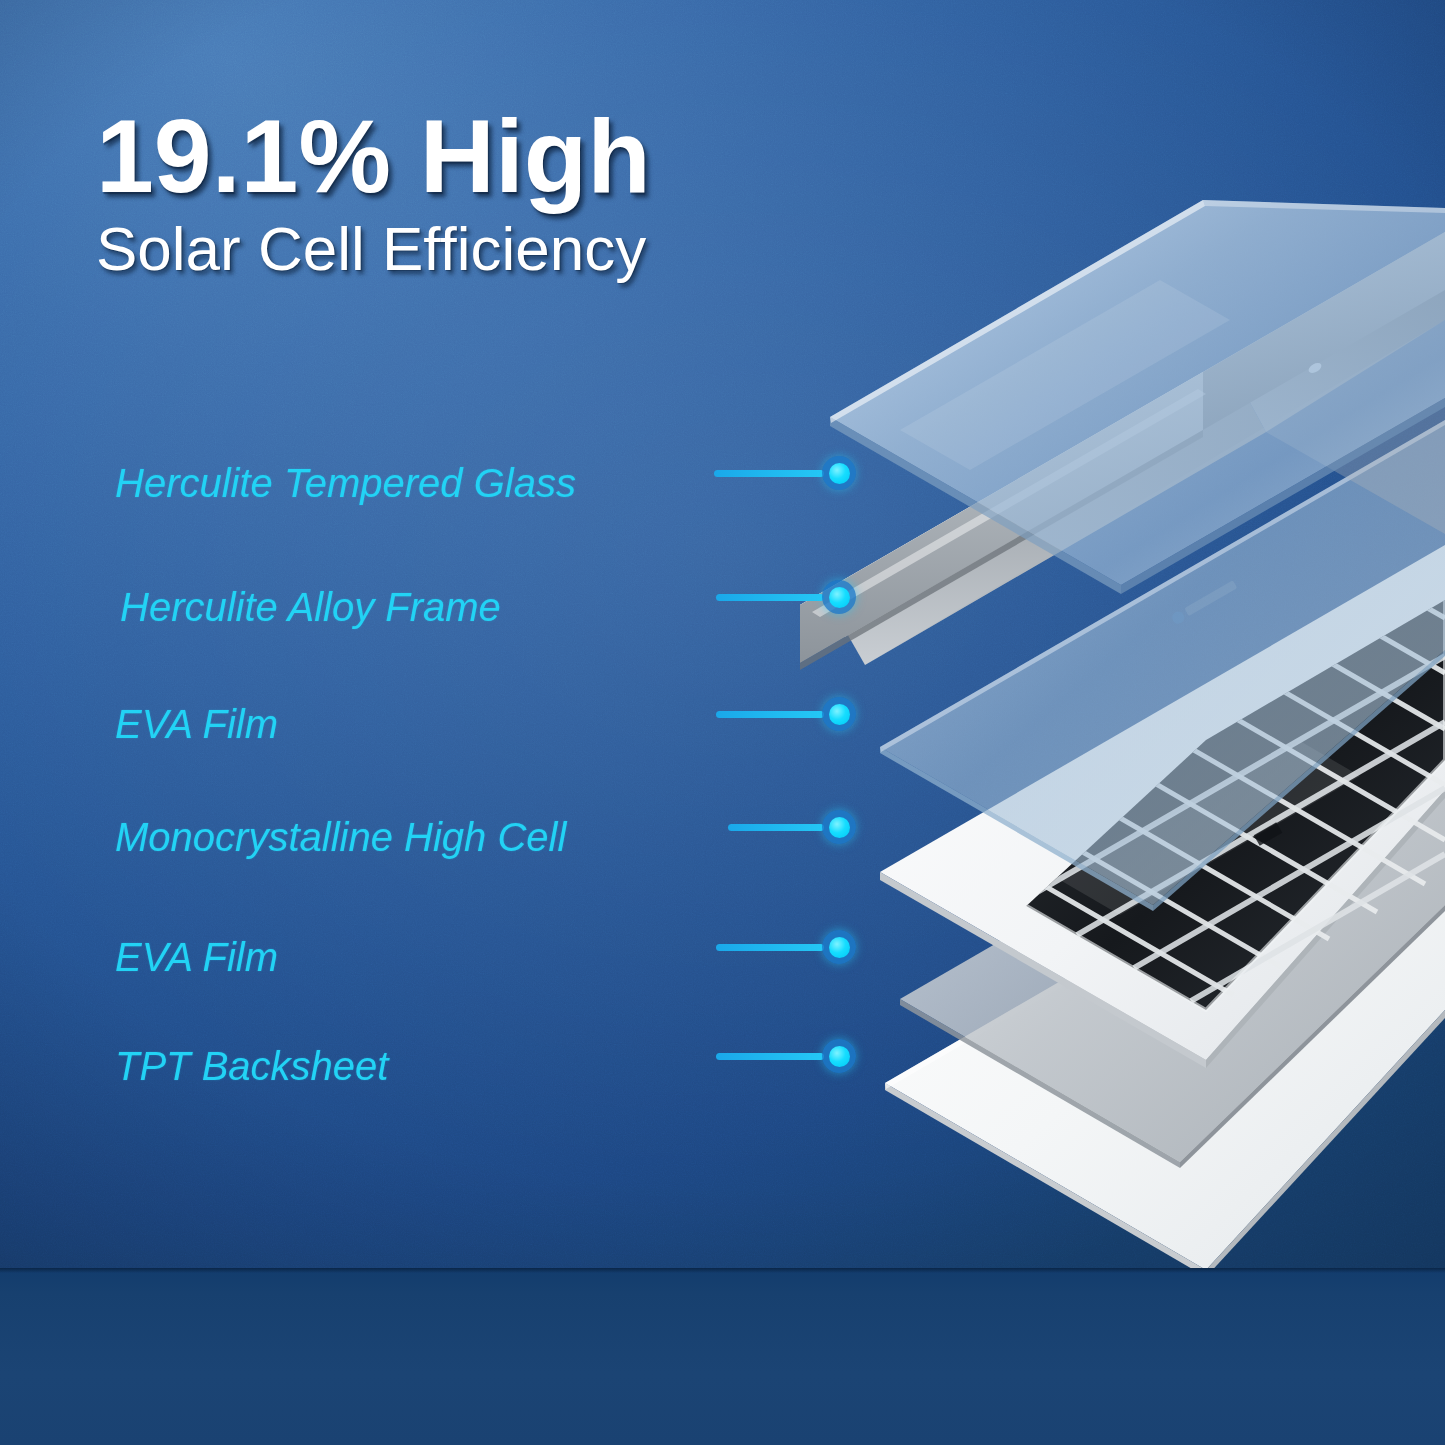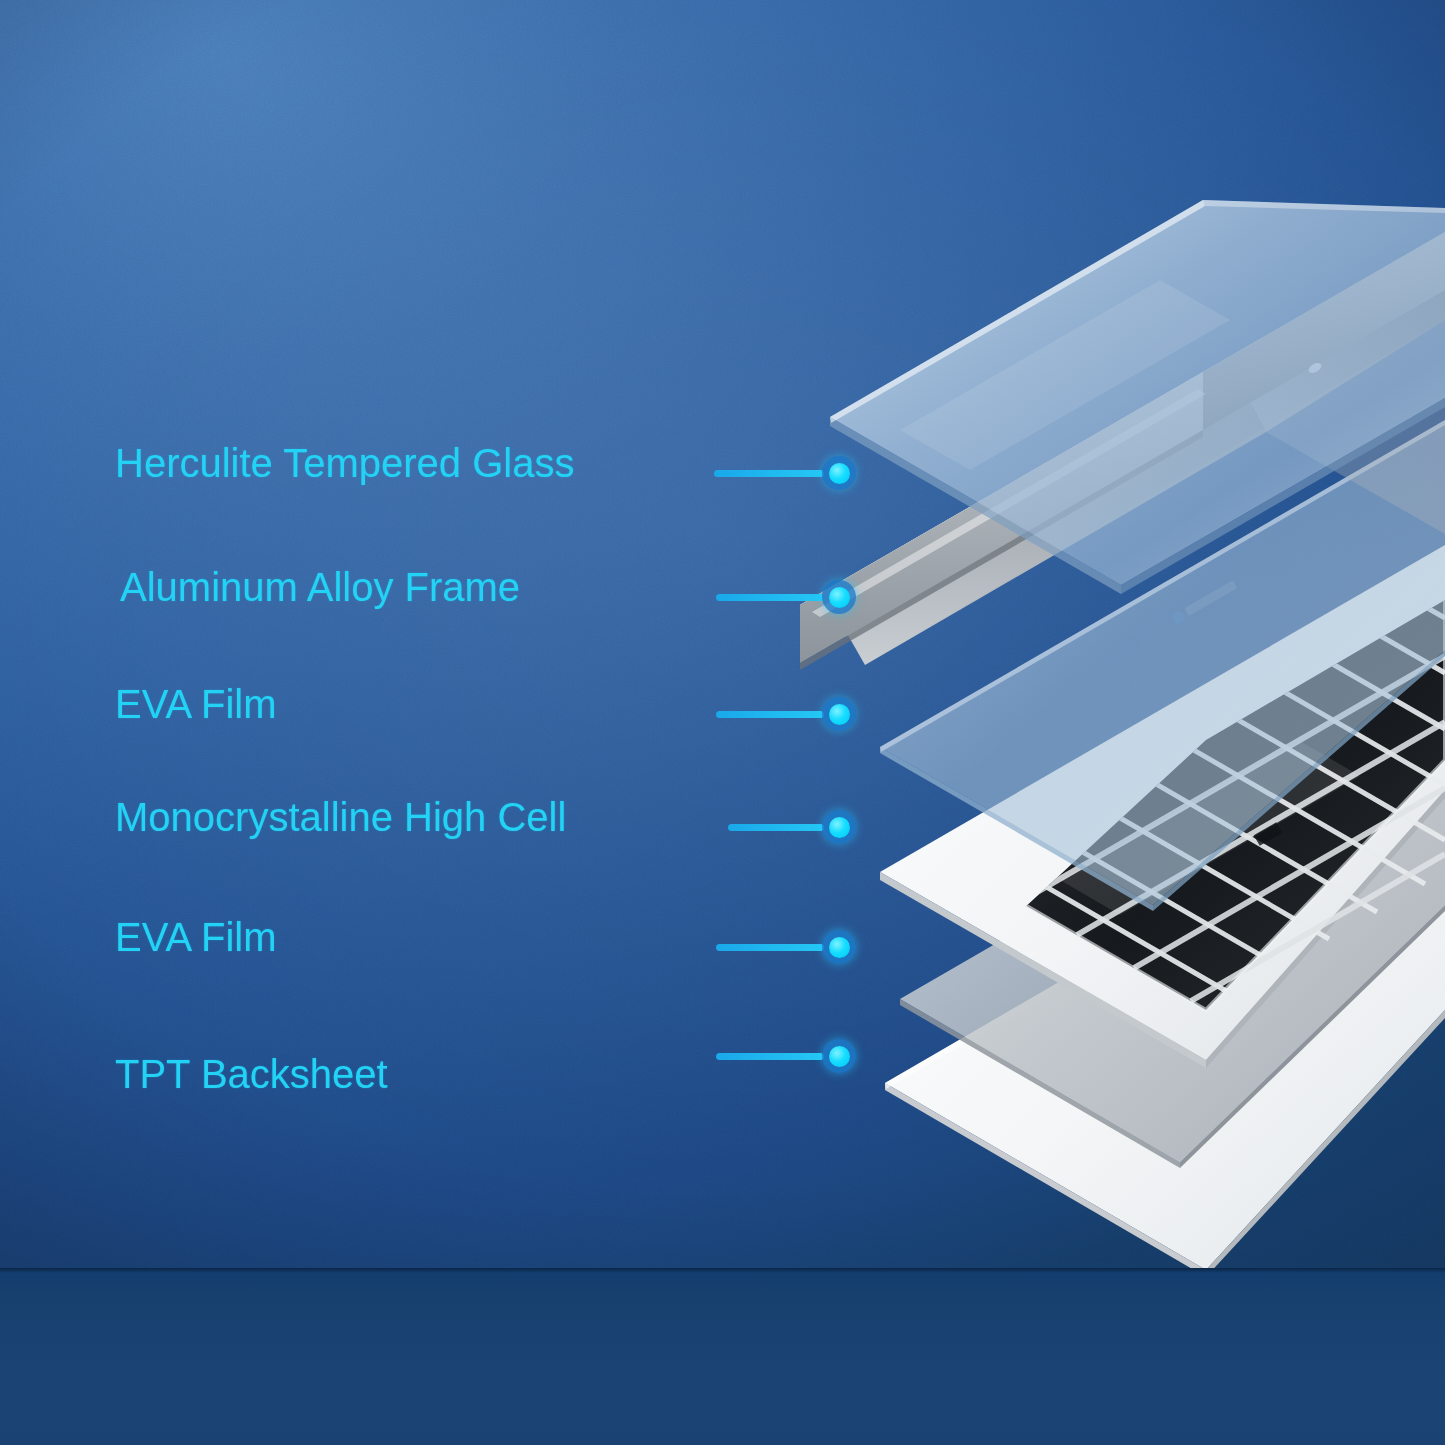--- a/index.html
+++ b/index.html
@@ -28,21 +28,21 @@
     text-shadow:4px 5px 4px rgba(8,26,50,.62), 1px 2px 1px rgba(8,26,50,.45);
     white-space:nowrap;
   }
   .h-sub{
     margin-top:8px;font-size:62px;font-weight:normal;color:#ffffff;line-height:1.05;
     text-shadow:3px 4px 4px rgba(8,26,50,.60), 1px 1px 1px rgba(8,26,50,.42);
     white-space:nowrap;
   }
 
   
-  .callout{position:absolute;height:60px;display:flex;align-items:flex-start;}
+  .callout{position:absolute;height:60px;display:flex;align-items:flex-end;font-style:italic;}
   .callout .ctext{
     color:#22d3f5;font-size:40px;line-height:1;white-space:nowrap;
     text-shadow:0 0 2px rgba(34,211,245,.35);
   }
   .leader{position:absolute;height:7px;border-radius:4px;
     background:linear-gradient(90deg,#1aa8ea 0%,#25c8f5 100%);}
   .dot{position:absolute;width:34px;height:34px;border-radius:50%;
     background:rgba(28,125,205,.80);display:flex;align-items:center;justify-content:center;
     box-shadow:0 0 10px rgba(34,200,250,.55);}
   .dot i{display:block;width:21px;height:21px;border-radius:50%;
@@ -237,31 +237,35 @@
       <polygon points="830,417 1121,585 1121,594 830,426" fill="#7f9fc0" opacity=".70"></polygon>
       <polygon points="1121,585 1445,398 1445,407 1121,594" fill="#6f92b6" opacity=".70"></polygon>
       <polygon points="1203,200 830,417 831,423 1205,206" fill="#ffffff" opacity=".55"></polygon>
       <polygon points="1203,200 1445,208 1445,213 1205,206" fill="#ffffff" opacity=".35"></polygon>
       <polygon points="900,430 1160,280 1230,320 970,470" fill="#ffffff" opacity=".10"></polygon>
     </g>
   </svg>
 
   <div class="bottom-band"></div>
 
+  <div class="headline">
+    <div class="h-big">19.1%  High</div>
+    <div class="h-sub">Solar Cell Efficiency</div>
+  </div>
 
   <div id="callouts">
       <div class="callout" style="left: 115px; top: 443px;">
         <span class="ctext">Herculite Tempered Glass</span>
       </div>
       <div class="leader" style="left: 714px; top: 470px; width: 110px;"></div>
       <div class="dot" style="left: 822px; top: 456px;">
         <i></i>
       </div>
       <div class="callout" style="left: 120px; top: 567px;">
-        <span class="ctext">Aluminum Alloy Frame</span>
+        <span class="ctext">Herculite Alloy Frame</span>
       </div>
       <div class="leader" style="left: 716px; top: 594px; width: 108px;"></div>
       <div class="dot" style="left: 822px; top: 580px;">
         <i></i>
       </div>
       <div class="callout" style="left: 115px; top: 684px;">
         <span class="ctext">EVA Film</span>
       </div>
       <div class="leader" style="left: 716px; top: 711px; width: 108px;"></div>
       <div class="dot" style="left: 822px; top: 697px;">
@@ -274,21 +278,21 @@
       <div class="dot" style="left: 822px; top: 810px;">
         <i></i>
       </div>
       <div class="callout" style="left: 115px; top: 917px;">
         <span class="ctext">EVA Film</span>
       </div>
       <div class="leader" style="left: 716px; top: 944px; width: 108px;"></div>
       <div class="dot" style="left: 822px; top: 930px;">
         <i></i>
       </div>
-      <div class="callout" style="left: 115px; top: 1026px; margin-top: 28px;">
+      <div class="callout" style="left: 115px; top: 1026px;">
         <span class="ctext">TPT Backsheet</span>
       </div>
       <div class="leader" style="left: 716px; top: 1053px; width: 108px;"></div>
       <div class="dot" style="left: 822px; top: 1039px;">
         <i></i>
       </div>
     </div>
 
 </div>
 

